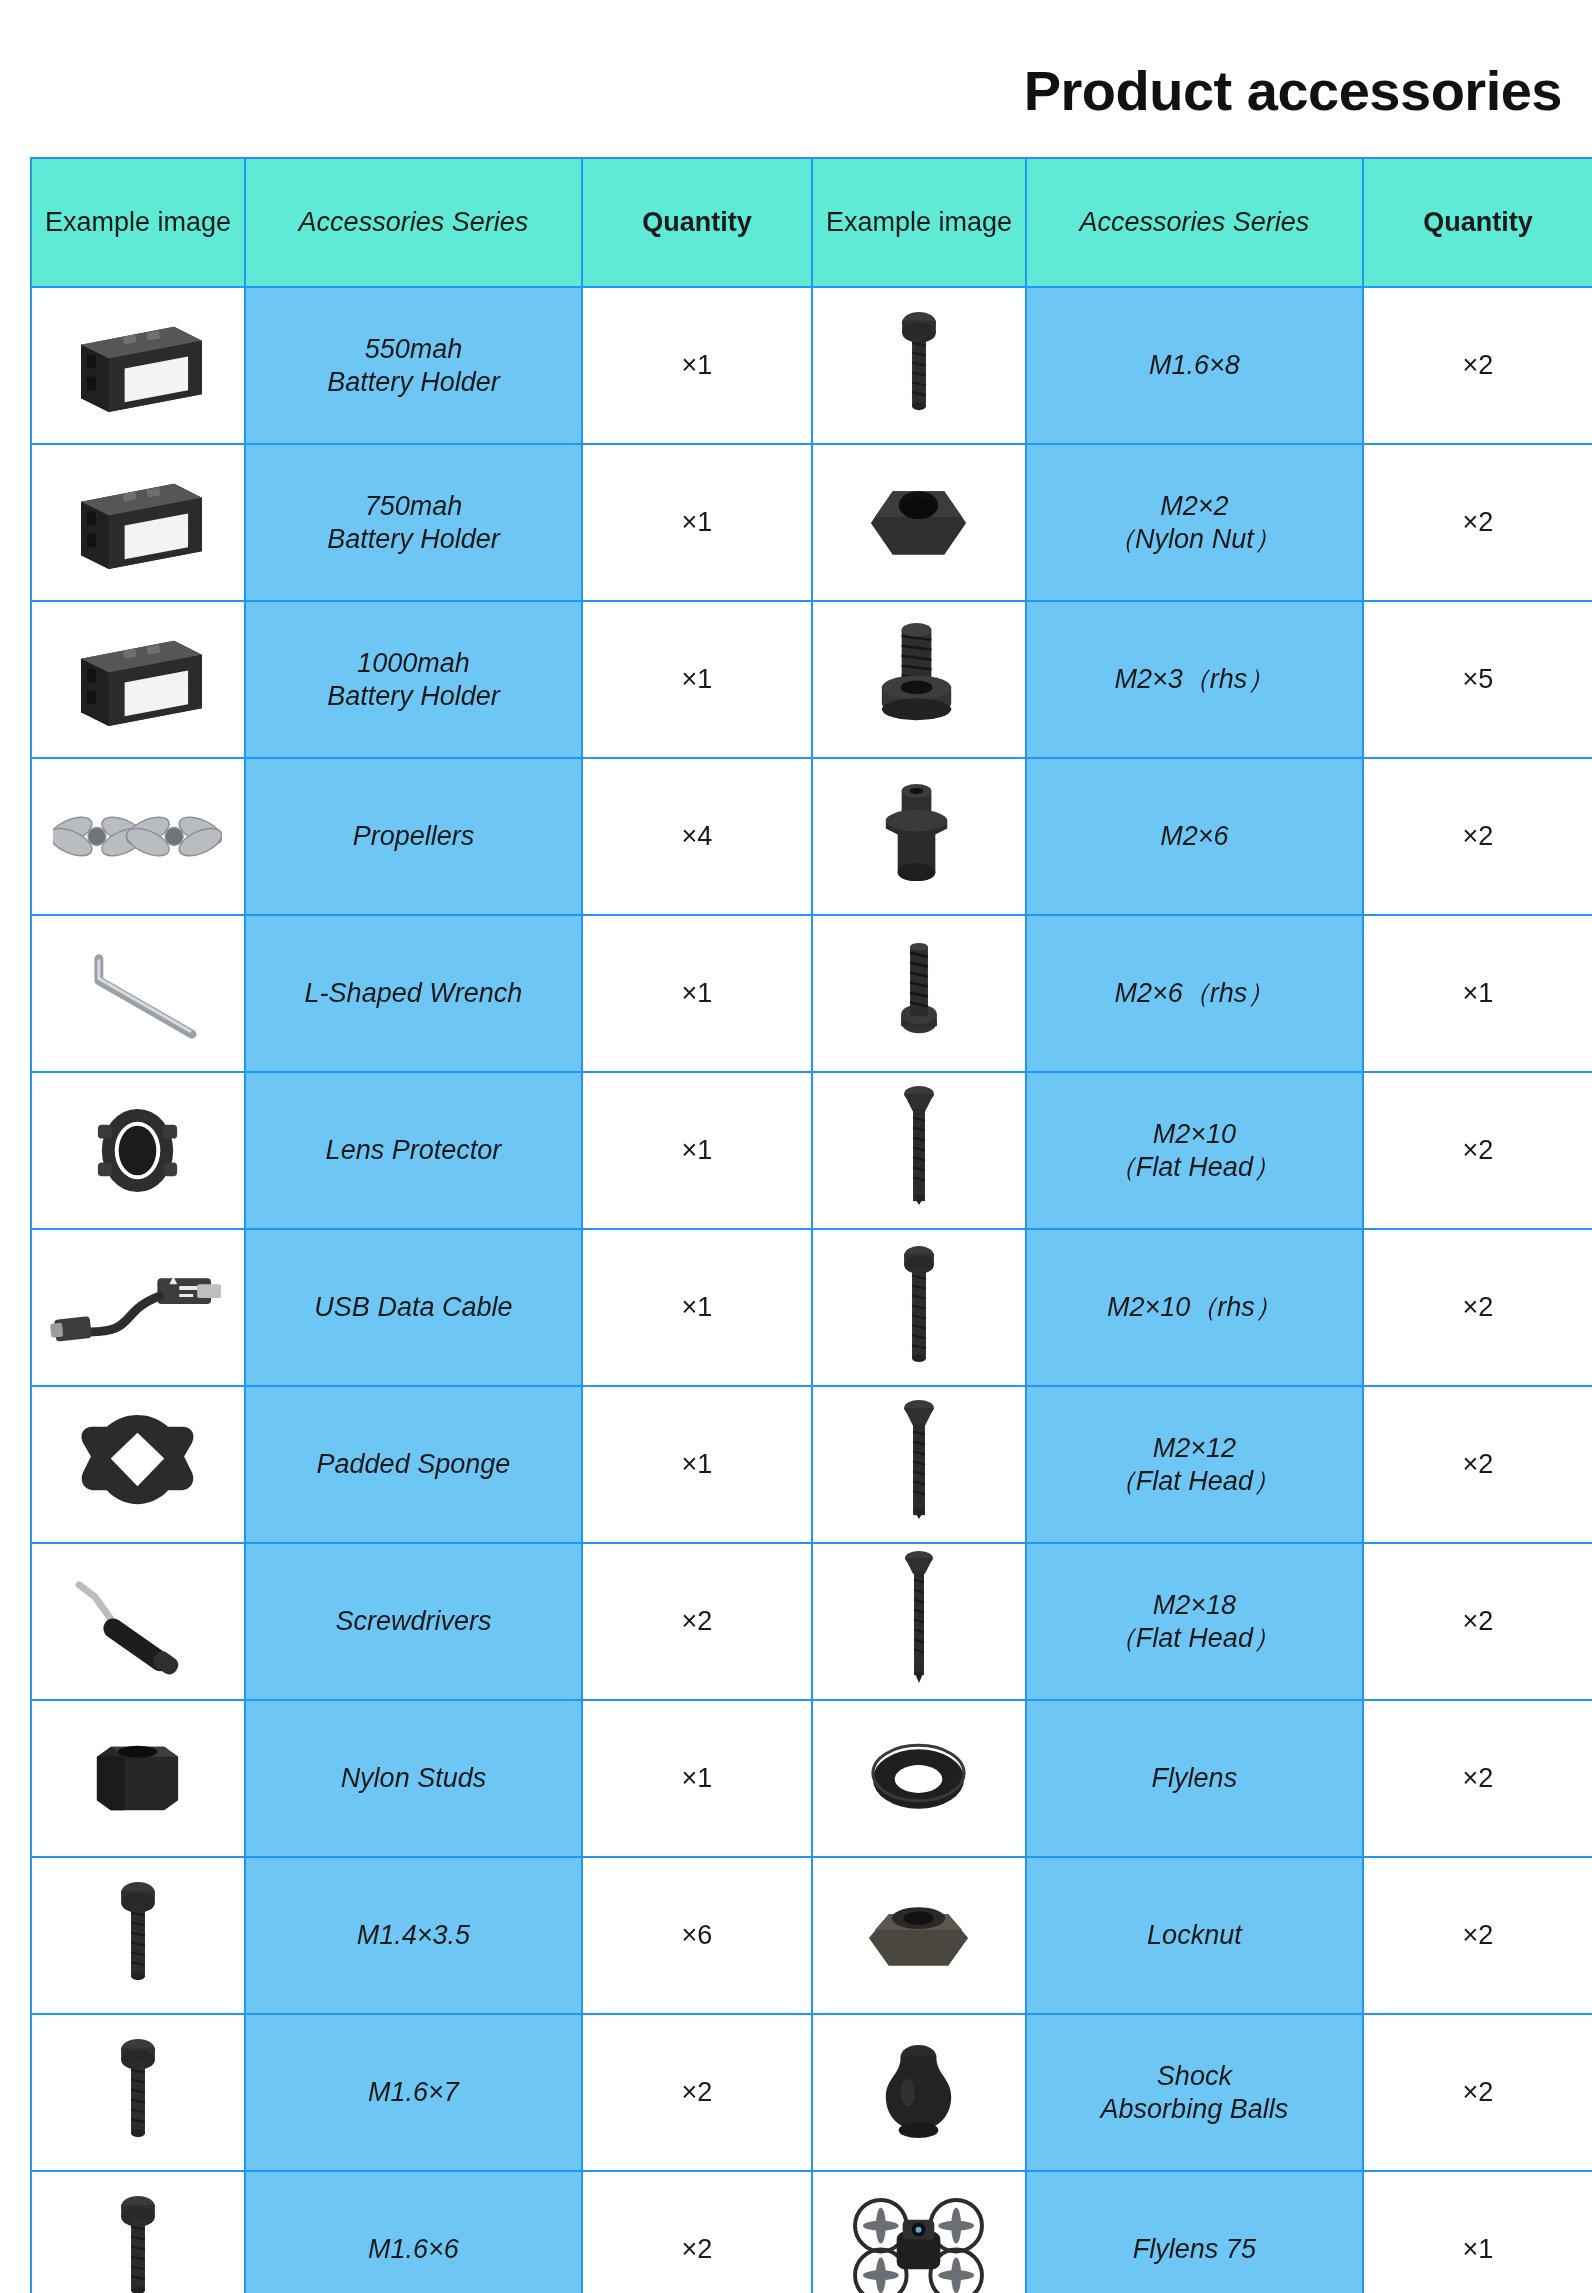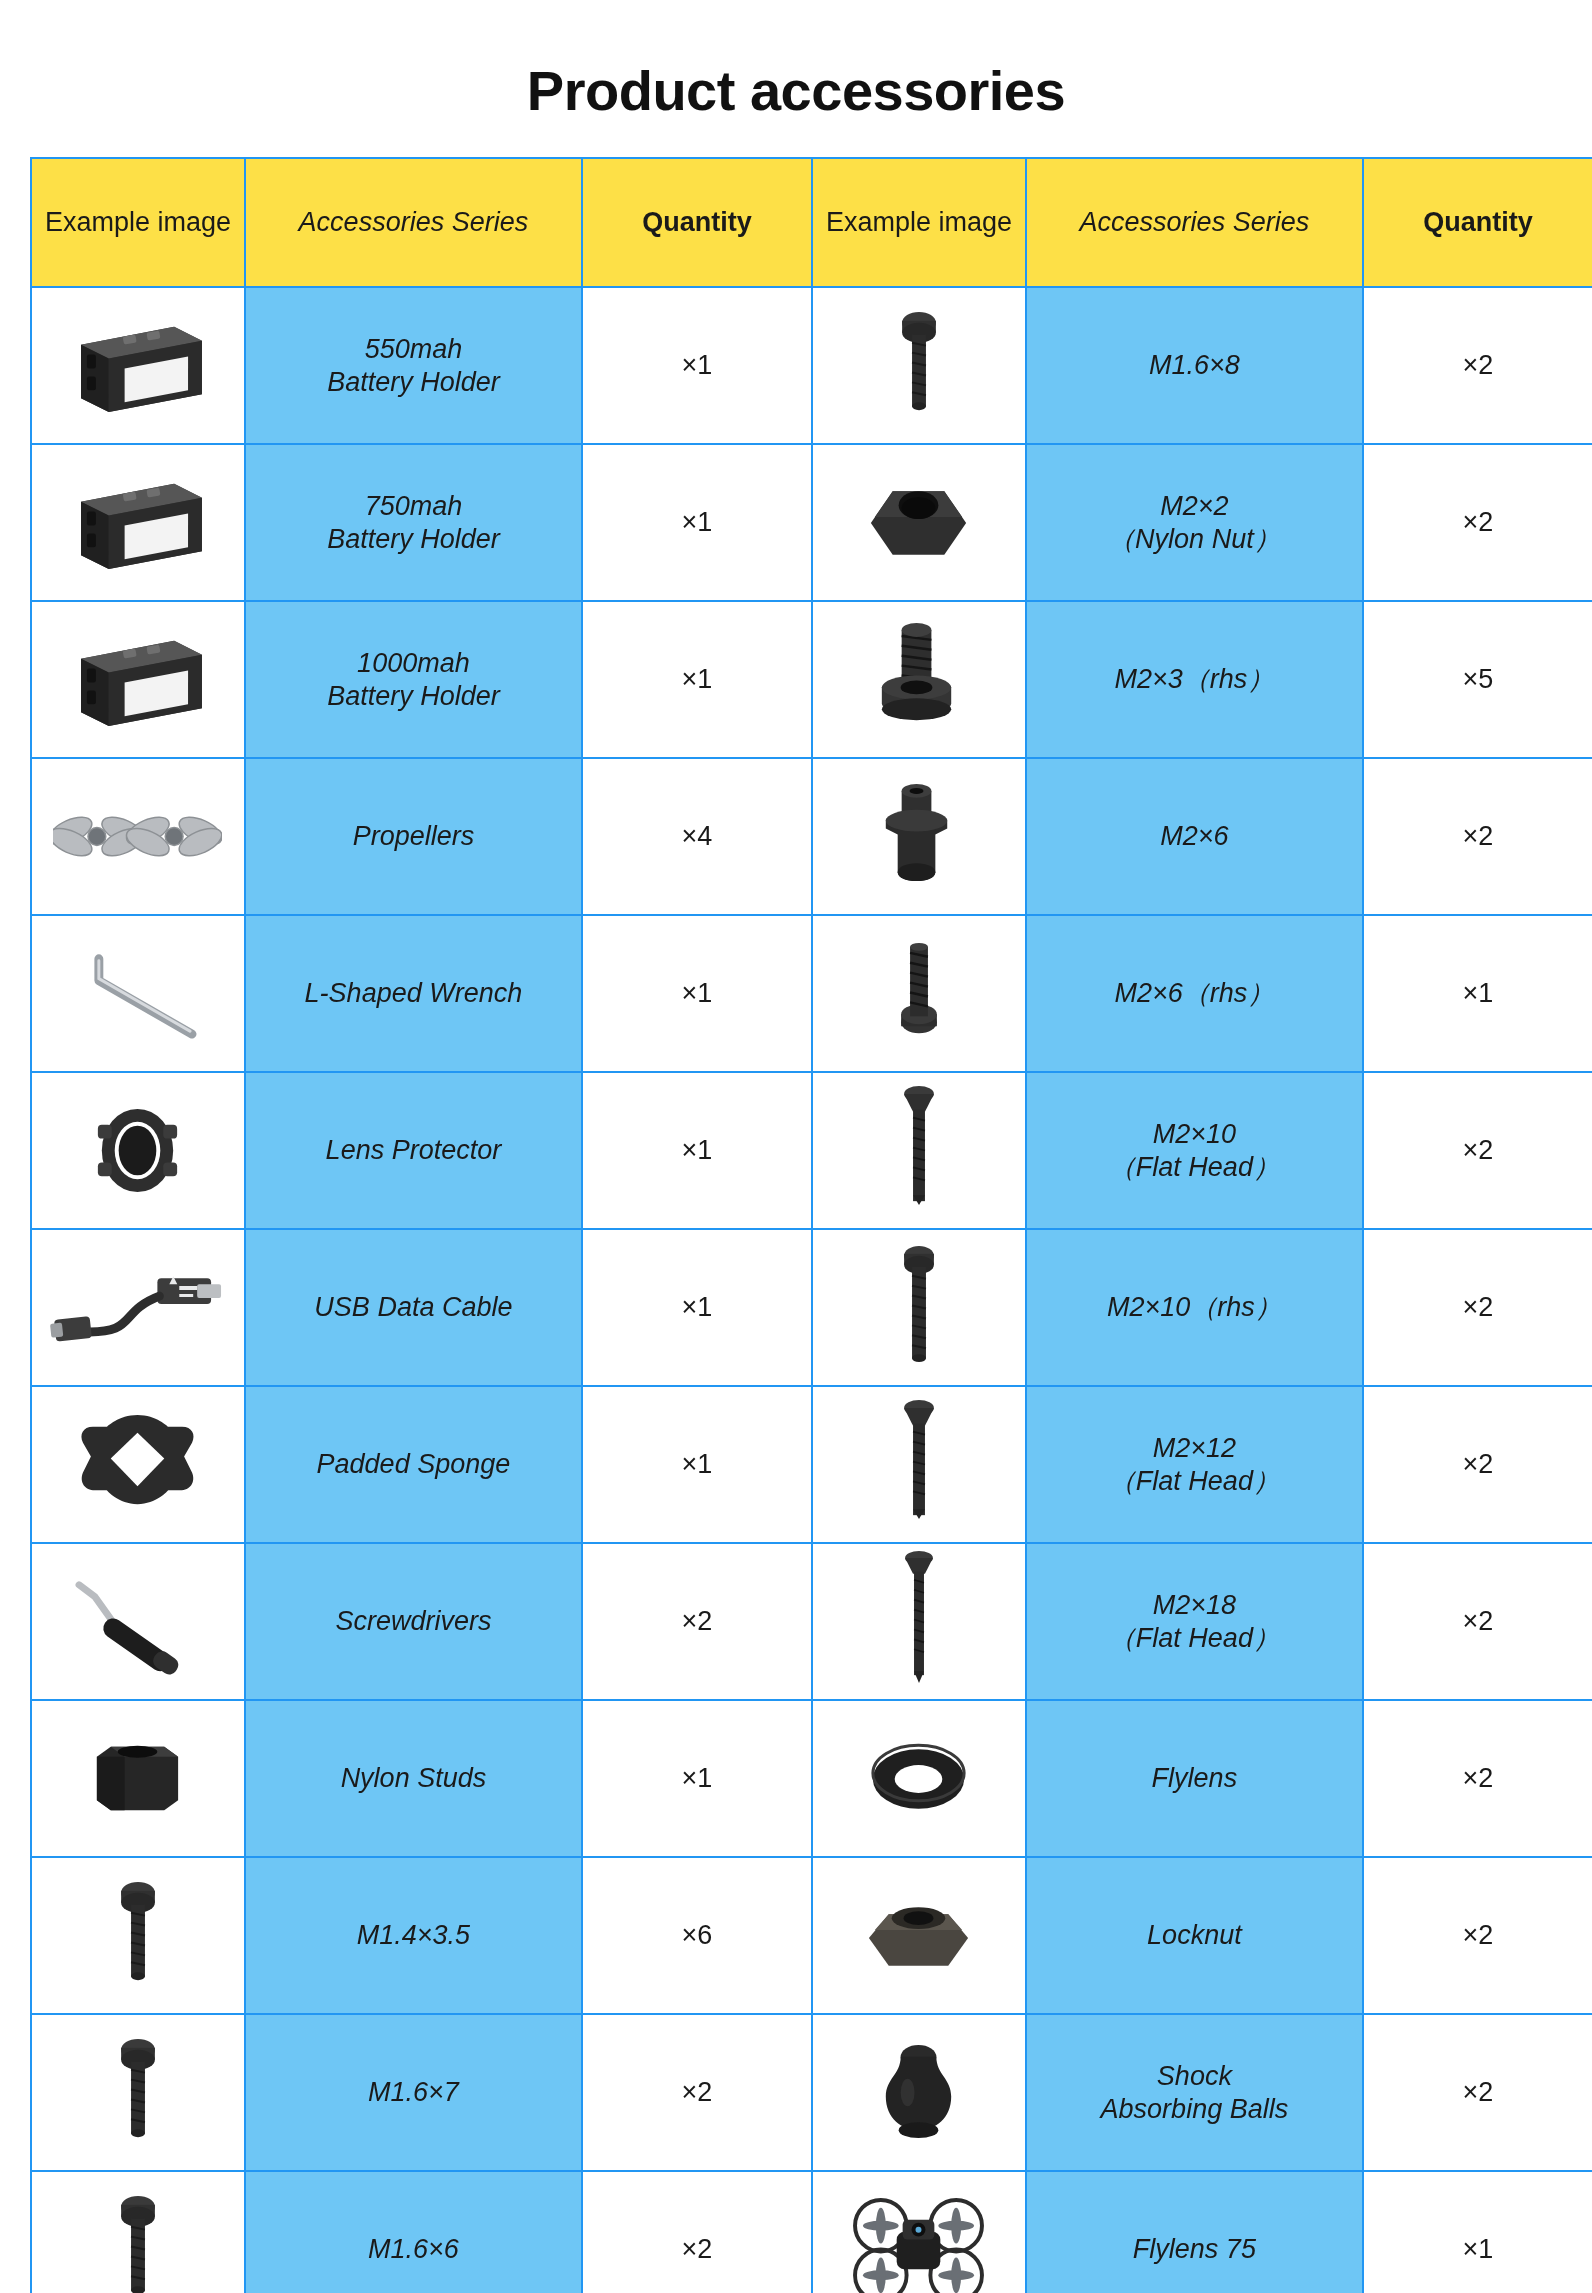--- a/index.html
+++ b/index.html
@@ -15,21 +15,21 @@
     overflow: hidden;
   }
   .page {
     width: 1592px;
     height: 2293px;
     box-sizing: border-box;
     padding: 40px 30px 30px 30px;
     position: relative;
   }
   .title {
-    text-align: center;
+    text-align: right;
     font-size: 56px;
     font-weight: bold;
     letter-spacing: -0.5px;
     margin: 18px 0 34px 0;
     color: #111111;
   }
   table.acc {
     border-collapse: collapse;
     width: 1564px;
     margin: 0 auto;
@@ -43,21 +43,21 @@
     font-size: 27px;
     line-height: 1.22;
     font-weight: 400;
     color: #1a1a1a;
   }
   .col-img   { width: 210px; }
   .col-name  { width: 332px; font-style: italic; }
   .col-qty   { width: 226px; }
 
   thead th {
-    background: #fde047;
+    background: #5eead4;
     height: 127px;
     font-size: 27px;
     font-weight: bold;
   }
   thead th.qty-h { font-weight: 700; }
   tbody tr { height: 157px; }
   td.blue   { background: #6ec6f5; }
   td.white  { background: #ffffff; }
   td.name   { padding: 6px 8px; }
   td.qty    { font-size: 28px; }

